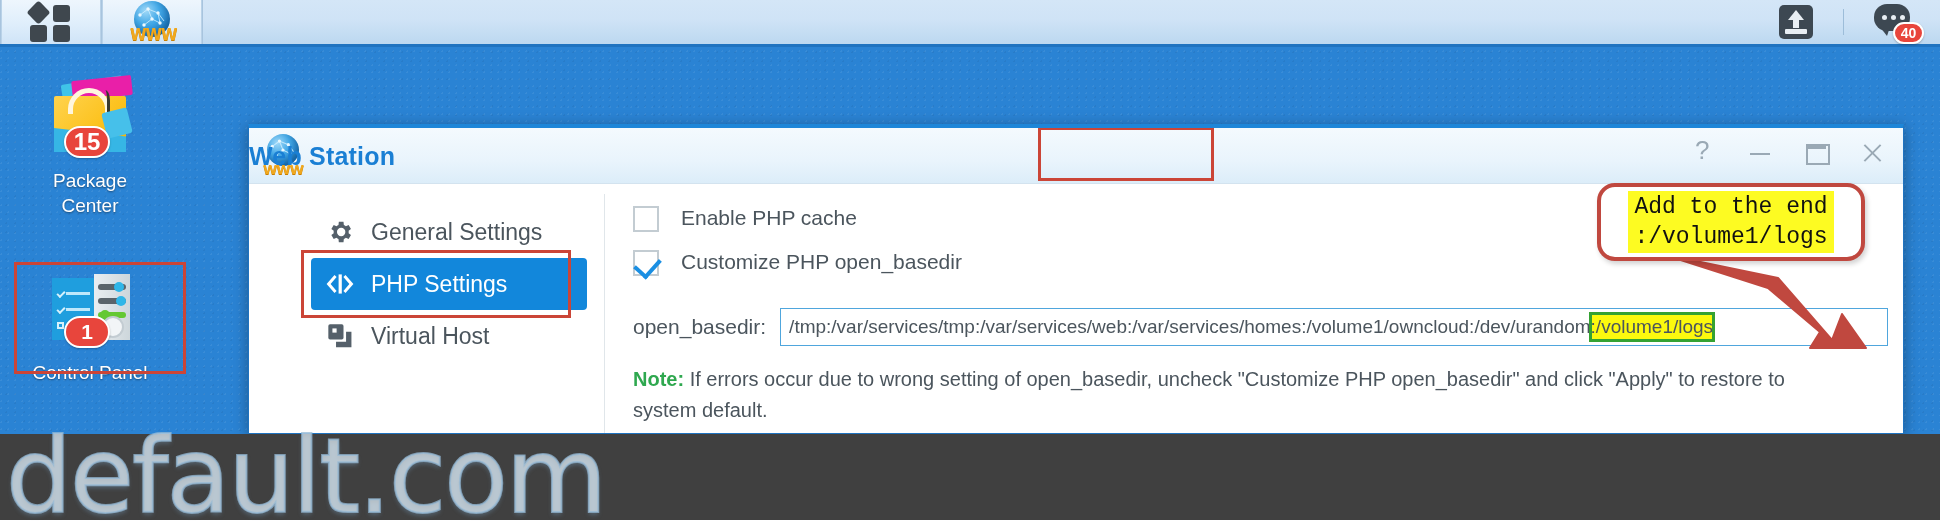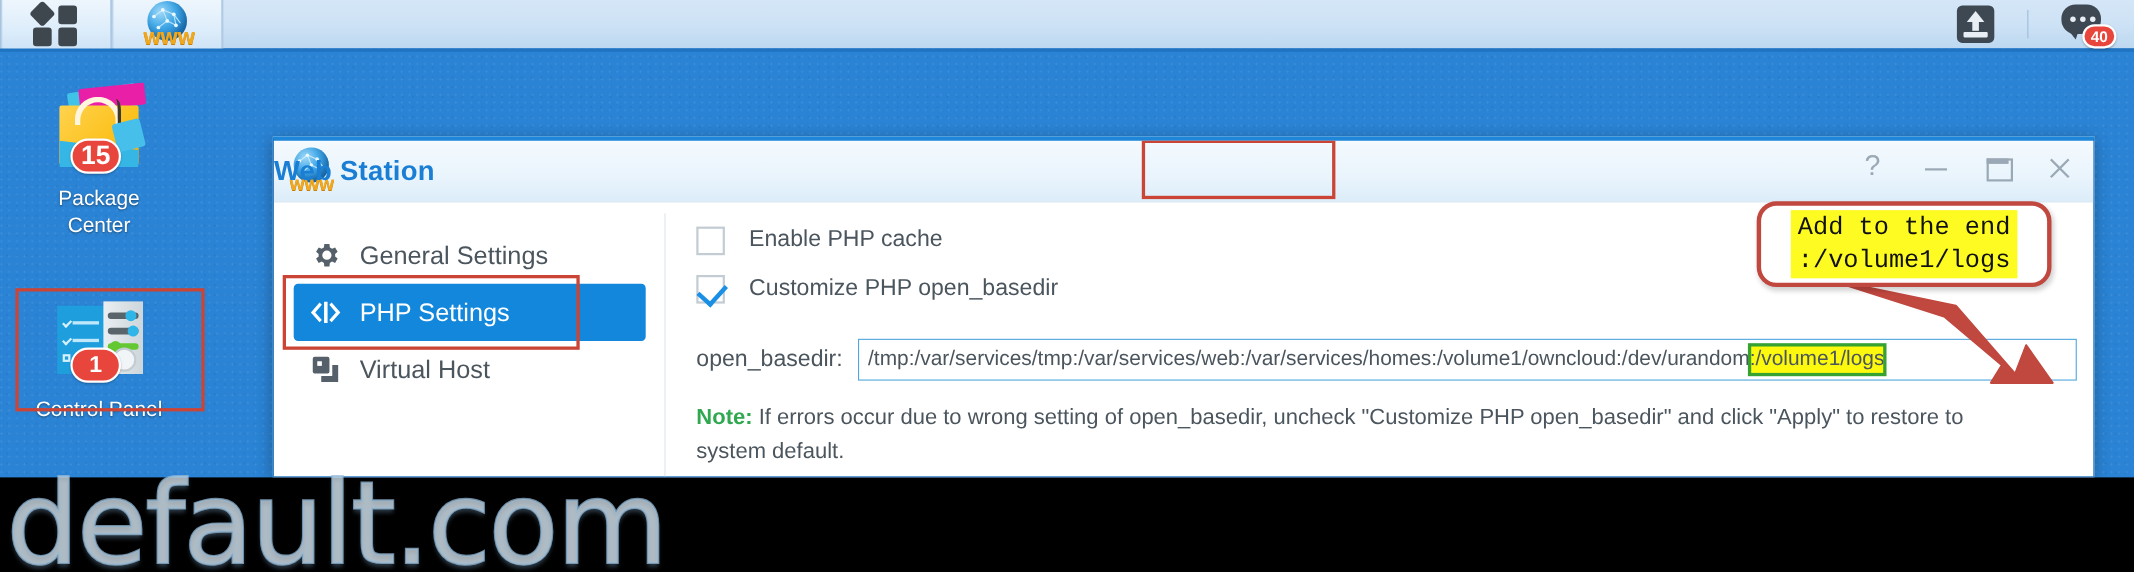--- a/index.html
+++ b/index.html
@@ -2,21 +2,21 @@
 <html><head>
 <meta charset="utf-8">
 <style>
   * { box-sizing: border-box; margin: 0; padding: 0; }
   html, body {
     width: 1940px; height: 530px;
     background: #ffffff;
     font-family: "Liberation Sans", sans-serif;
     overflow: hidden;
   }
-  #root { position: relative; width: 1940px; height: 520px; background:#000000; }
+  #root { position: relative; width: 1940px; height: 520px; background:#404040; }
 
   
   .desktop {
     position: absolute; left:0; top:0; width:1940px; height:434px;
     background: #2a83d4;
     background-image:
       radial-gradient(circle at 20% 30%, rgba(255,255,255,.07) 0 1px, transparent 1px),
       radial-gradient(circle at 70% 80%, rgba(0,0,0,.05) 0 1px, transparent 1px);
     background-size: 7px 7px, 9px 9px;
     overflow: hidden;
@@ -154,21 +154,21 @@
   .wctl .c.min::before { content:""; position:absolute; left:3px; top:13px; width:20px; height:2px; background:#9aa9b5; }
   .wctl .c.max::before { content:""; position:absolute; left:3px; top:4px; width:20px; height:17px; border:2px solid #9aa9b5; }
   .wctl .c.max::after  { content:""; position:absolute; left:3px; top:4px; width:20px; height:5px; background:#9aa9b5; }
   .wctl .c.close::before, .wctl .c.close::after {
     content:""; position:absolute; left:2px; top:12px; width:23px; height:2px; background:#9aa9b5;
   }
   .wctl .c.close::before { transform:rotate(45deg); }
   .wctl .c.close::after  { transform:rotate(-45deg); }
 
   .wbody { display:flex; height:250px; }
-  .sidebar { width:356px; padding-top:22px; position:relative; }
+  .sidebar { width:356px; padding-top:22px; position:relative;padding-left:44px; }
   .sidebar::after { content:""; position:absolute; right:0; top:10px; bottom:0; width:1px; background:#e0e6ea; }
   .nav-item {
     display:flex; align-items:center; gap:16px; height:52px; margin:0 18px; padding-left:14px;
     font-size:23px; color:#4b555d; border-radius:4px;
   }
   .nav-item.active { background:#1287db; color:#fff; }
   .nav-wrap { position:relative; }
   .nav-annot {
     position:absolute; left:8px; top:-8px; width:270px; height:68px; border:3px solid #cb4537;
     pointer-events:none;

